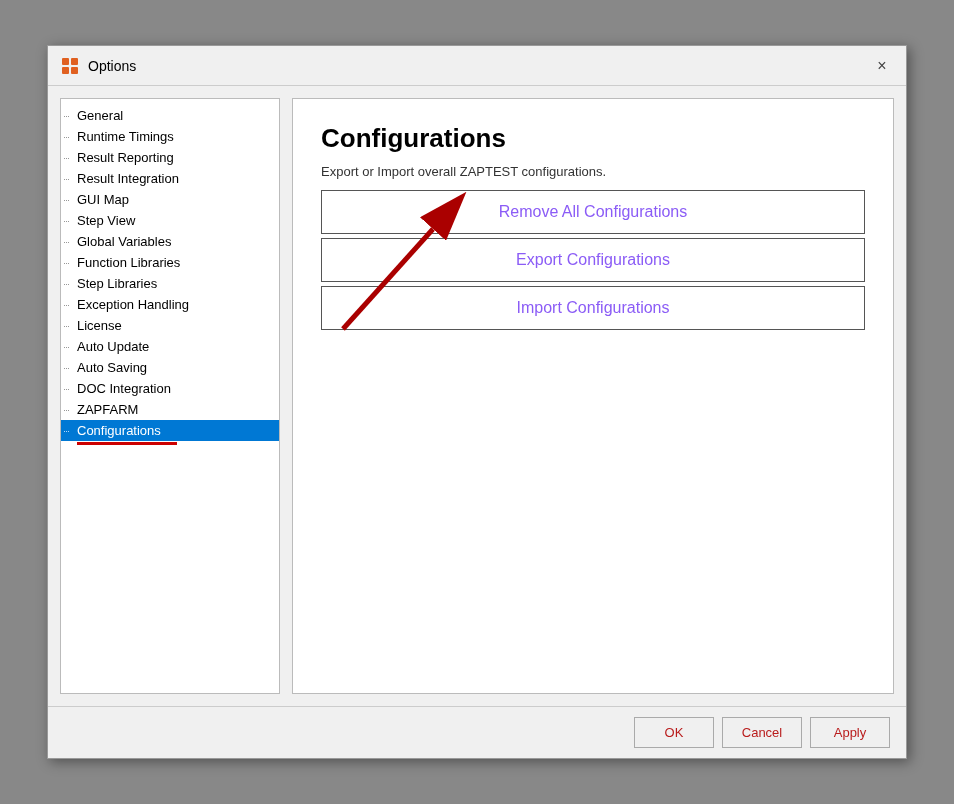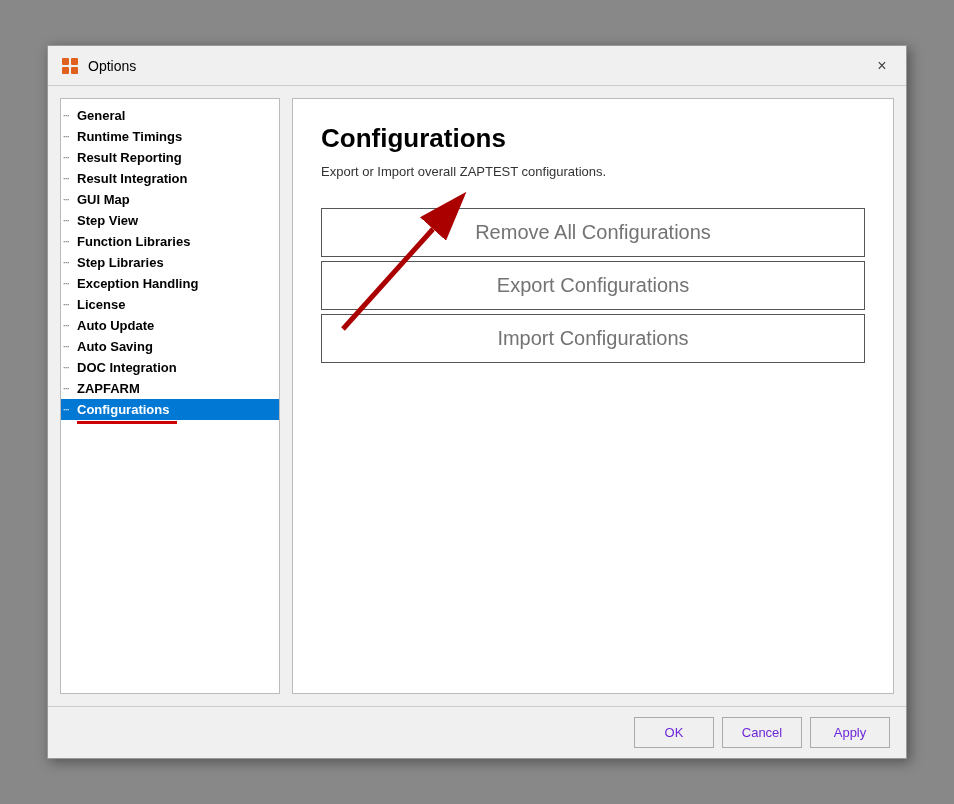--- a/index.html
+++ b/index.html
@@ -76,21 +76,20 @@
       gap: 12px;
       min-height: 620px;
     }
 
     .sidebar {
       width: 220px;
       background: #fff;
       border: 1px solid #bbb;
       overflow-y: auto;
       padding: 6px 0;
-      font-weight: bold;
     }
 
     .sidebar-item {
       display: flex;
       align-items: center;
       padding: 3px 8px 3px 16px;
       font-size: 13px;
       color: #000;
       cursor: pointer;
       white-space: nowrap;
@@ -135,54 +134,54 @@
     .main-title {
       font-size: 26px;
       font-weight: bold;
       color: #000;
       margin-bottom: 10px;
     }
 
     .main-subtitle {
       font-size: 13px;
       color: #333;
-      margin-bottom: 29px;
+      margin-bottom: 11px;
     }
 
     .config-btn {
       display: block;
       width: 100%;
       padding: 12px 10px;
-      font-size: 20px;
+      font-size: 16px;
       background: #fff;
       border: 1px solid #555;
       cursor: pointer;
       text-align: center;
       margin-bottom: 4px;
-      color: #737373;
+      color: #8b5cf6;
     }
 
     .dialog-footer {
       display: flex;
       justify-content: flex-end;
       align-items: center;
       padding: 10px 16px;
       gap: 8px;
       border-top: 1px solid #ccc;
       background: #f0f0f0;
     }
 
     .footer-btn {
       min-width: 80px;
       padding: 7px 18px;
       font-size: 13px;
       background: #f0f0f0;
       border: 1px solid #aaa;
       cursor: pointer;
-      color: #6d28d9;
+      color: #b91c1c;
     }
 
     .footer-btn.primary {
       background: #f0f0f0;
     }
   </style>
 </head>
 <body>
 
 <div class="dialog">
@@ -204,20 +203,21 @@
   <div class="dialog-body">
 
     <div class="sidebar">
 
     <div class="sidebar-item">General</div>
         <div class="sidebar-item">Runtime Timings</div>
         <div class="sidebar-item">Result Reporting</div>
         <div class="sidebar-item">Result Integration</div>
         <div class="sidebar-item">GUI Map</div>
         <div class="sidebar-item">Step View</div>
+        <div class="sidebar-item">Global Variables</div>
         <div class="sidebar-item">Function Libraries</div>
         <div class="sidebar-item">Step Libraries</div>
         <div class="sidebar-item">Exception Handling</div>
         <div class="sidebar-item">License</div>
         <div class="sidebar-item">Auto Update</div>
         <div class="sidebar-item">Auto Saving</div>
         <div class="sidebar-item">DOC Integration</div>
         <div class="sidebar-item">ZAPFARM</div>
         <div class="sidebar-item active">Configurations</div>
         <div class="sidebar-underline"></div>

